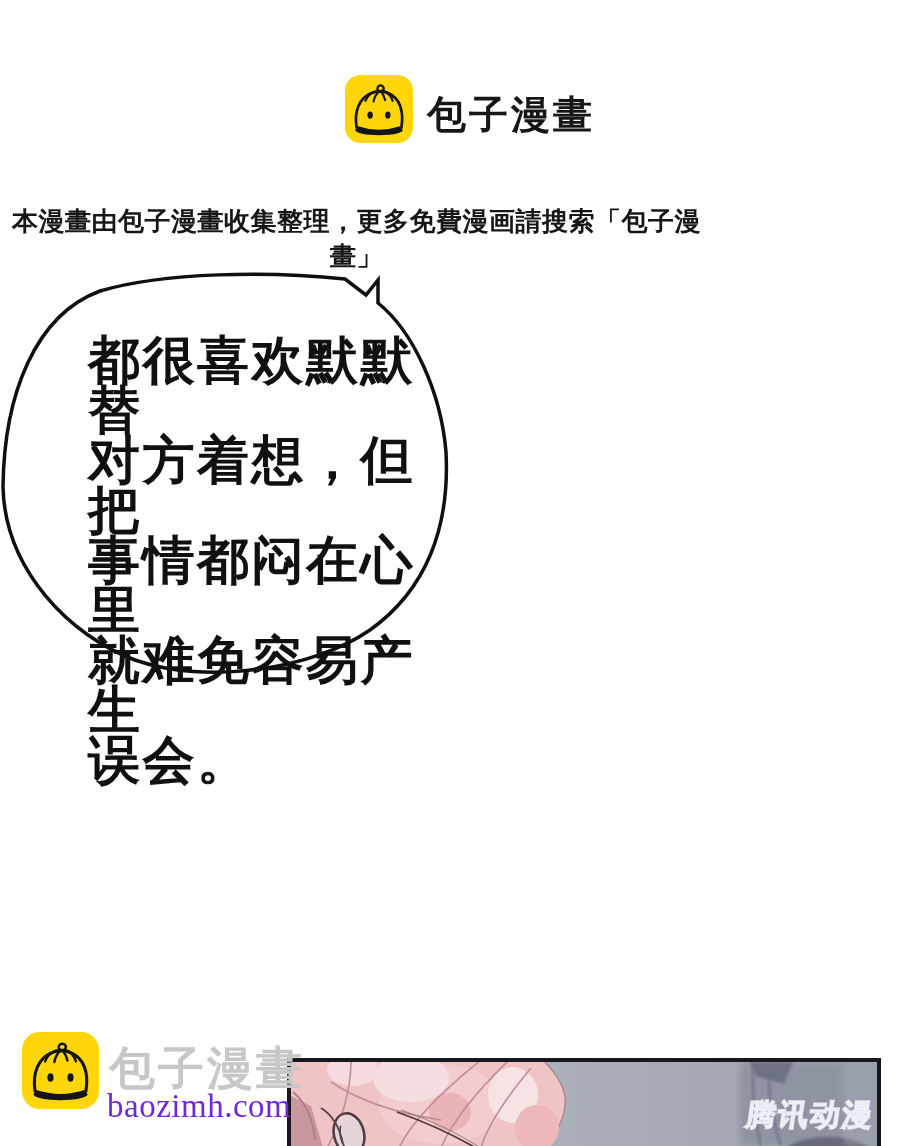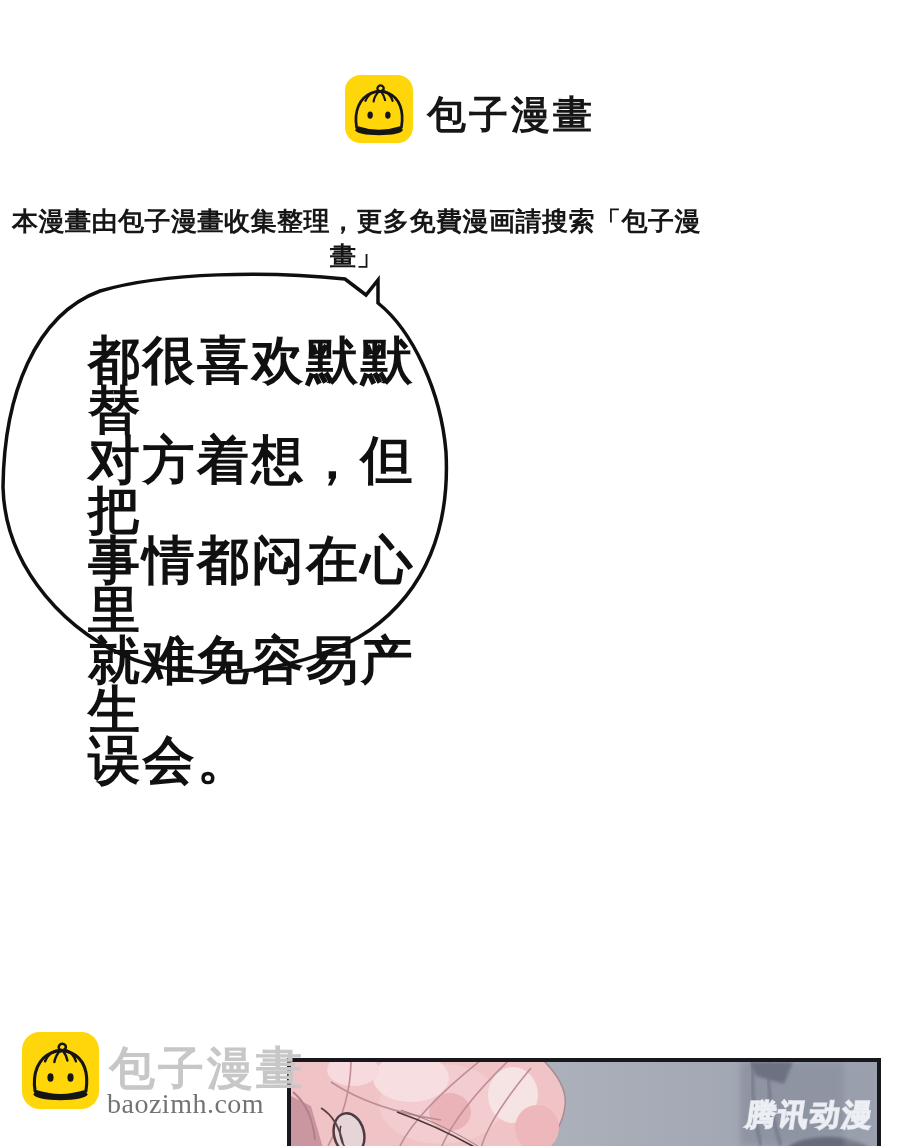--- a/index.html
+++ b/index.html
@@ -26,22 +26,22 @@
     font-size:52px;line-height:50px;font-weight:700;letter-spacing:2.5px;
     color:#101010;white-space:pre-line;
   }
   
   .logo-bottom{left:22px;top:1032px;width:77px;height:77px;z-index:3;}
   .wm-brand{
     position:absolute;left:109px;top:1038px;font-size:46px;font-weight:700;
     letter-spacing:3px;color:#c7c7c7;z-index:3;
   }
   .wm-url{
-    position:absolute;left:107px;top:1088px;font-size:28px;font-weight:400;
-    letter-spacing:0.5px;color:#737373;z-index:3;text-align:right;
+    position:absolute;left:107px;top:1088px;font-size:33px;font-weight:400;
+    letter-spacing:0.5px;color:#6d28d9;z-index:3;text-align:right;
   }
   
   .panel{
     position:absolute;left:287px;top:1058px;width:594px;height:92px;
     box-sizing:border-box;border:4px solid #18181c;background:#a6abb6;
     overflow:hidden;z-index:1;
   }
   .panel-art{position:absolute;left:0;top:0;width:586px;height:84px;}
   .tencent-wm{
     position:absolute;right:3px;bottom:10px;z-index:2;

